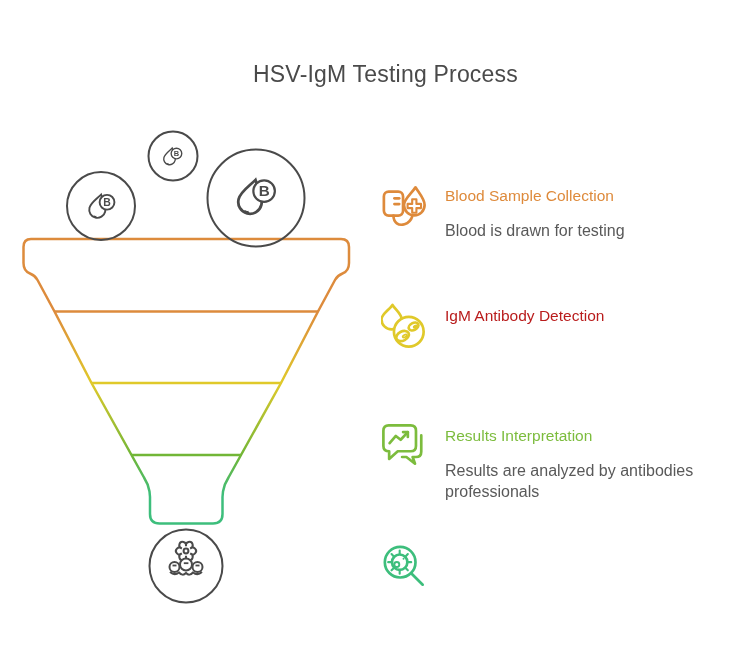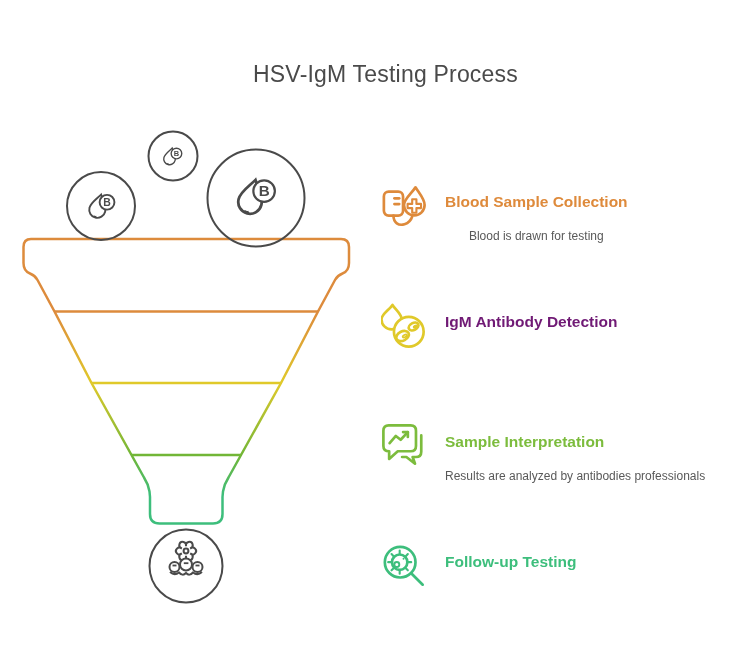--- a/index.html
+++ b/index.html
@@ -4,22 +4,22 @@
 <style>
   html,body{margin:0;padding:0;background:#ffffff;}
   .canvas{position:relative;width:745px;height:672px;background:#fff;overflow:hidden;
           font-family:"Liberation Sans", sans-serif;}
   .page-title{position:absolute;top:48px;left:0;width:745px;text-align:center;
               font-size:23px;font-weight:normal;color:#4A4A4A;margin:13px;letter-spacing:0.2px;}
   .funnel-svg{position:absolute;left:0;top:0;}
   .steps{position:absolute;left:381px;top:0;width:360px;}
   .step{position:absolute;left:0;display:flex;gap:18px;align-items:flex-start;}
   .step-icon{width:46px;height:48px;flex:none;margin-top:2px;}
-  .step-body h3{font-size:15.5px;font-weight:bold;margin:13px 0 0 0;}
-  .step-body p{font-size:12px;color:#595959;margin:15px 0 0 0;line-height:21px;max-width:295px;text-align:center;}
+  .step-body h3{font-size:15.5px;font-weight:normal;margin:7px 0 0 0;}
+  .step-body p{font-size:16px;color:#595959;margin:15px 0 0 0;line-height:21px;max-width:295px;}
   .s1{top:180px;} .s2{top:300px;} .s3{top:420px;} .s4{top:540px;}
   .gray-stroke{fill:none;stroke:#4A4A4A;stroke-width:2;}
   .btext{font-size:11px;font-weight:bold;fill:#4A4A4A;text-anchor:middle;
          font-family:"Liberation Sans", sans-serif;}
 </style>
 </head>
 <body>
 
 <div class="canvas">
 
@@ -109,35 +109,35 @@
         <g fill="none" stroke="#E0C92A" stroke-width="2.8" stroke-linecap="round" stroke-linejoin="round">
           <path d="M 12,2 C 15.5,7.5 21.5,11.5 21.5,17 A 10.5,10.5 0 1 1 0.5,17 C 0.5,11.5 8.5,7.5 12,2 Z"></path>
           <circle cx="29" cy="30" r="15.5" fill="#fff"></circle>
           <ellipse transform="rotate(-28 22.5 34.5)" cx="22.5" cy="34.5" rx="7" ry="4.8"></ellipse>
           <ellipse transform="rotate(-28 22.5 34.5)" cx="24.6" cy="35.6" rx="2.4" ry="1.2" stroke-width="1.8"></ellipse>
           <ellipse transform="rotate(-28 34 24.5)" cx="34" cy="24.5" rx="5.4" ry="3.6"></ellipse>
           <ellipse transform="rotate(-28 34 24.5)" cx="35.5" cy="25.3" rx="1.8" ry="0.9" stroke-width="1.8"></ellipse>
         </g>
       </svg>
       <div class="step-body">
-        <h3 style="color: #701a75;">IgM Antibody Detection</h3>
+        <h3 style="color: #b91c1c;">IgM Antibody Detection</h3>
       </div>
     </div>
 
     <div class="step s3">
       <svg class="step-icon" viewBox="0 0 48 48">
         <g fill="none" stroke="#7CBC3D" stroke-width="2.8" stroke-linecap="round" stroke-linejoin="round">
           <path d="M 42,13 V 30 Q 42,35.5 36.5,35.5 H 33 L 35.5,42.5 L 26.5,35.5 H 22"></path>
           <path d="M 2.5,8 Q 2.5,2.5 8,2.5 H 31 Q 36.5,2.5 36.5,8 V 24 Q 36.5,29.5 31,29.5 H 17.5 L 8.5,37.5 V 29.5 Q 2.5,29.5 2.5,24 Z" fill="#fff"></path>
           <path d="M 9,21 L 15.5,13.5 L 20.5,17.5 L 28,9.5"></path>
           <path d="M 23,9.5 H 28 V 14.5"></path>
         </g>
       </svg>
       <div class="step-body">
-        <h3 style="color: rgb(124, 188, 61);">Sample Interpretation</h3>
+        <h3 style="color: rgb(124, 188, 61);">Results Interpretation</h3>
         <p>Results are analyzed by antibodies professionals</p>
       </div>
     </div>
 
     <div class="step s4">
       <svg class="step-icon" viewBox="0 0 48 48">
         <g fill="none" stroke="#3DBE7C" stroke-width="2.8" stroke-linecap="round" stroke-linejoin="round">
           <circle cx="20" cy="20" r="16"></circle>
           <line x1="31.5" y1="31.5" x2="43.5" y2="43.5"></line>
           <circle cx="19.5" cy="20" r="8"></circle>
@@ -149,18 +149,17 @@
             <line x1="11" y1="20" x2="7.5" y2="20"></line>
             <line x1="13.4" y1="14" x2="11" y2="11.5"></line>
             <line x1="19.5" y1="11.5" x2="19.5" y2="8"></line>
             <line x1="25.6" y1="14" x2="28" y2="11.5"></line>
           </g>
           <circle cx="16.5" cy="22.5" r="2.6" stroke-width="2"></circle>
           <circle cx="23.5" cy="16.5" r="1" fill="#3DBE7C" stroke="none"></circle>
         </g>
       </svg>
       <div class="step-body">
-        <h3 style="color: rgb(61, 190, 124);">Follow-up Testing</h3>
       </div>
     </div>
 
   </div>
 </div>
 
 </body></html>

